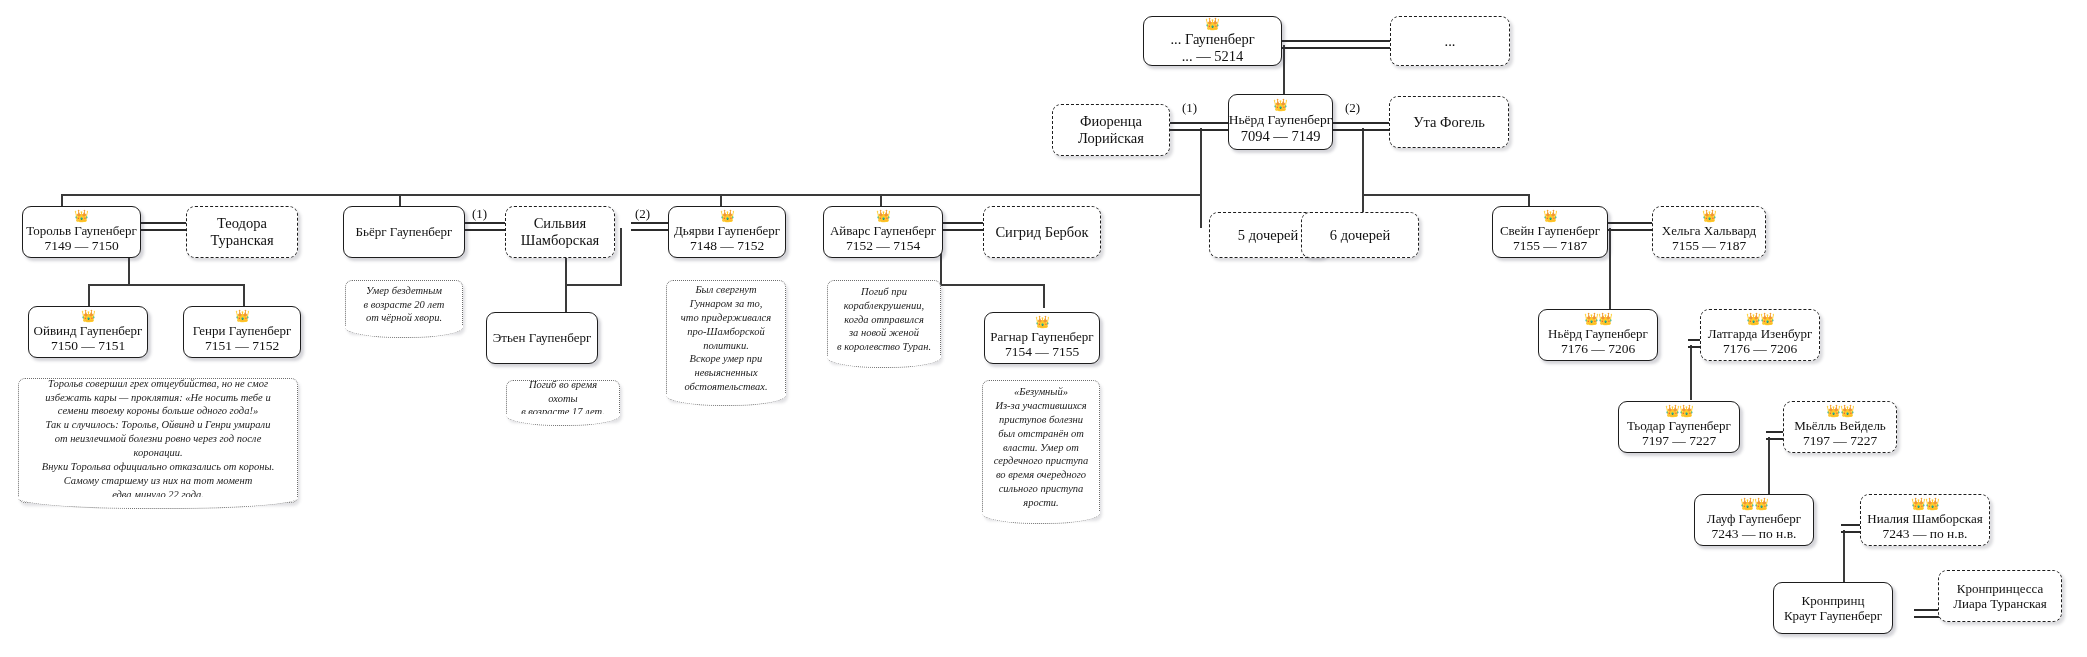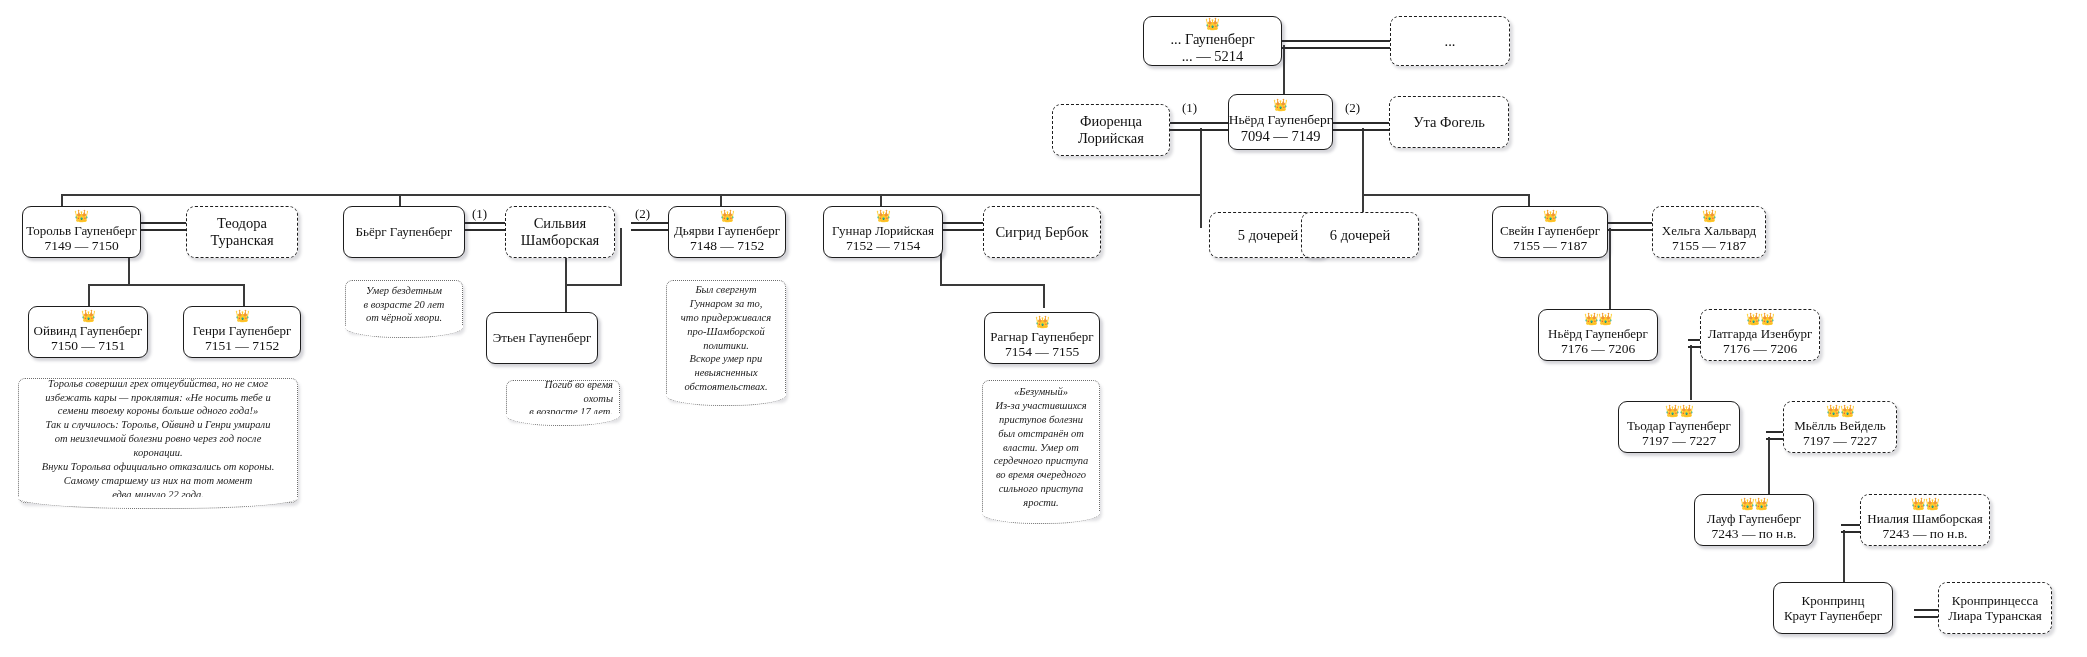--- a/index.html
+++ b/index.html
@@ -212,21 +212,21 @@
 Шамборская</span>
   </div>
   <div class="node solid" style="left:668px; top:206px; width:118px; height:52px;">
     <span class="crowns">👑</span>
     <span class="nm" style="font-size:13px">Дьярви Гаупенберг</span>
     <span class="dt" style="font-size:13.5px">7148 — 7152</span>
   </div>
 
   <div class="node solid" style="left:823px; top:206px; width:120px; height:52px;">
     <span class="crowns">👑</span>
-    <span class="nm" style="font-size:13px">Гуннар Лорийская</span>
+    <span class="nm" style="font-size:13px">Айварс Гаупенберг</span>
     <span class="dt" style="font-size:13.5px">7152 — 7154</span>
   </div>
   <div class="node dashed" style="left:983px; top:206px; width:118px; height:52px;">
     <span class="nm">Сигрид Бербок</span>
   </div>
 
   <div class="node dashed" style="left:1209px; top:212px; width:118px; height:46px;">
     <span class="nm">5 дочерей</span>
   </div>
   <div class="node dashed" style="left:1301px; top:212px; width:118px; height:46px;">
@@ -295,47 +295,54 @@
   <div class="node dashed" style="left:1860px; top:494px; width:130px; height:52px;">
     <span class="crowns">👑👑</span>
     <span class="nm" style="font-size:13px">Ниалия Шамборская</span>
     <span class="dt" style="font-size:13.5px">7243 — по н.в.</span>
   </div>
 
   <div class="node solid" style="left:1773px; top:582px; width:120px; height:52px;">
     <span class="nm" style="white-space:pre-line; font-size:13px">Кронпринц
 Краут Гаупенберг</span>
   </div>
-  <div class="node dashed" style="left:1938px; top:582px; width:114px; height:52px;font-family:Liberation Serif, serif;">
+  <div class="node dashed" style="left:1938px; top:570px; width:124px; height:52px;font-family:Liberation Serif, serif;">
     <span class="nm" style="white-space:pre-line; font-size:13px">Кронпринцесса
 Лиара Туранская</span>
   </div>
 
   <div class="note" style="left:345px; top:280px; width:118px; height:52px;">
     <span class="txt">Умер бездетным
 в возрасте 20 лет
 от чёрной хвори.</span>
   </div>
 
-  <div class="note" style="left:506px; top:380px; width:114px; height:40px;text-align:right;">
+  <div class="note" style="left:506px; top:380px; width:114px; height:40px;">
     <span class="txt">Погиб во время охоты
 в возрасте 17 лет.</span>
   </div>
 
   <div class="note" style="left:666px; top:280px; width:120px; height:120px;">
     <span class="txt">Был свергнут
 Гуннаром за то,
 что придерживался
 про-Шамборской
 политики.
 Вскоре умер при
 невыясненных
 обстоятельствах.</span>
   </div>
 
+  <div class="note" style="left:827px; top:280px; width:114px; height:82px;">
+    <span class="txt">Погиб при
+кораблекрушении,
+когда отправился
+за новой женой
+в королевство Туран.</span>
+  </div>
 
   <div class="note" style="left:982px; top:380px; width:118px; height:138px;">
     <span class="txt">«Безумный»
 Из-за участившихся
 приступов болезни
 был отстранён от
 власти. Умер от
 сердечного приступа
 во время очередного
 сильного приступа

